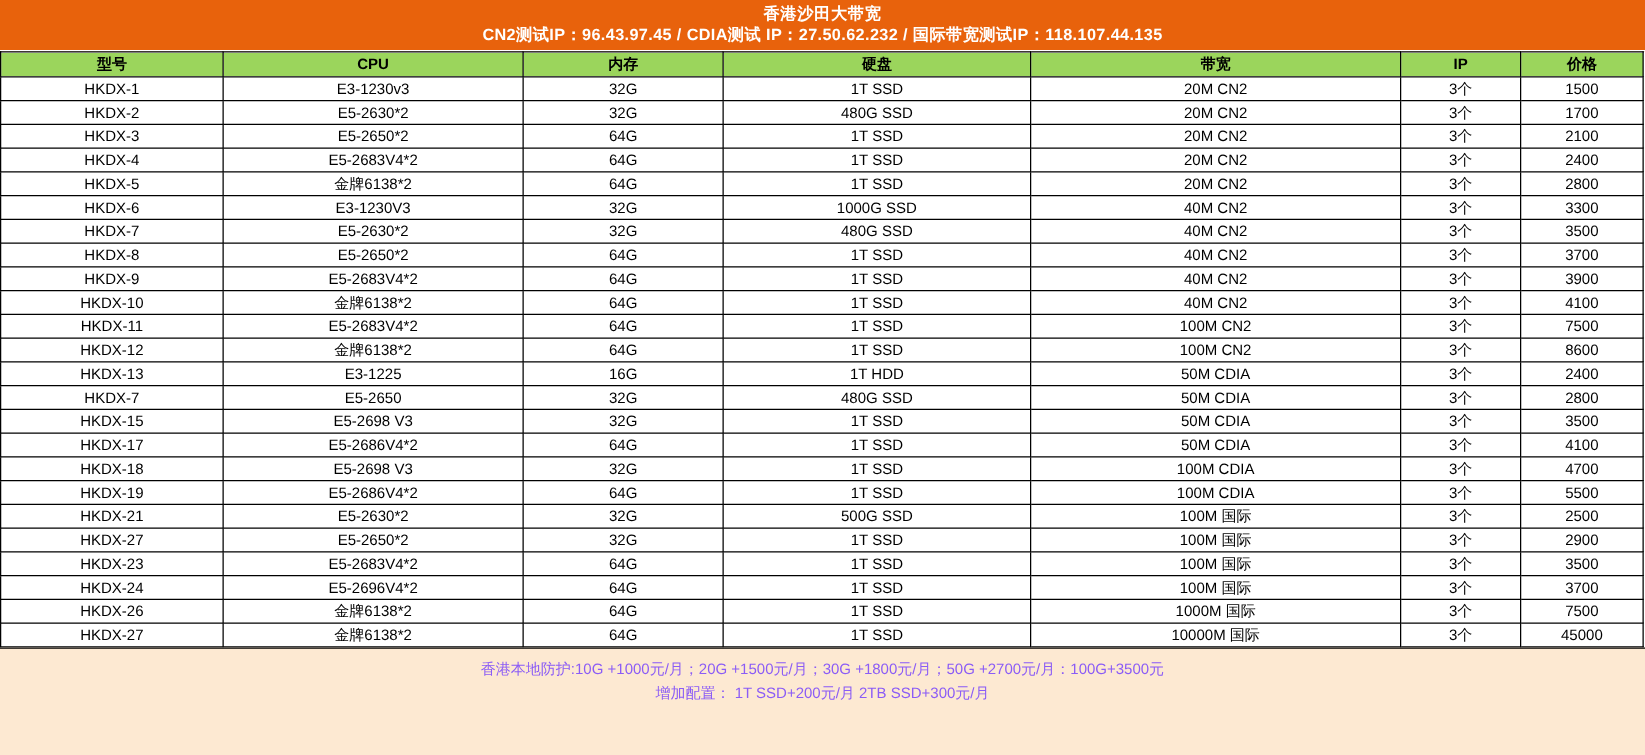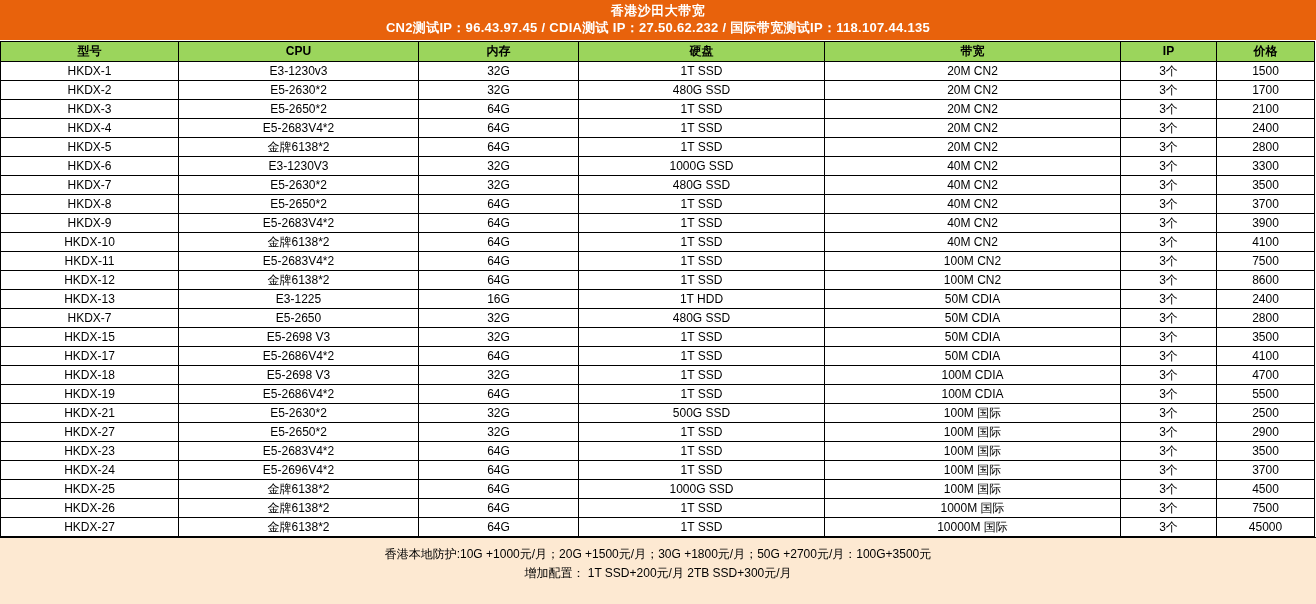--- a/index.html
+++ b/index.html
@@ -77,21 +77,21 @@
   .notes {
     background: #fde9d2;
     flex: 1 1 auto;
     text-align: center;
     padding-top: 7px;
     border-top: 1px solid #000000;
   }
   .note-line {
     font-size: 12px;
     line-height: 19px;
-    color: #000000;
+    color: #8b5cf6;
   }
 </style>
 </head>
 <body>
 
 <div class="sheet">
 
   <div class="header">
     <div class="header-title">香港沙田大带宽</div>
     <div class="header-sub">CN2测试IP：96.43.97.45 / CDIA测试 IP：27.50.62.232 / 国际带宽测试IP：118.107.44.135</div>
@@ -311,29 +311,20 @@
       <tr>
           <td>HKDX-24</td>
           <td>E5-2696V4*2</td>
           <td>64G</td>
           <td>1T SSD</td>
           <td>100M 国际</td>
           <td>3个</td>
           <td>3700</td>
         </tr>
       <tr>
-          <td>HKDX-25</td>
-          <td>金牌6138*2</td>
-          <td>64G</td>
-          <td>1000G SSD</td>
-          <td>100M 国际</td>
-          <td>3个</td>
-          <td>4500</td>
-        </tr>
-      <tr>
           <td>HKDX-26</td>
           <td>金牌6138*2</td>
           <td>64G</td>
           <td>1T SSD</td>
           <td>1000M 国际</td>
           <td>3个</td>
           <td>7500</td>
         </tr>
       <tr>
           <td>HKDX-27</td>

